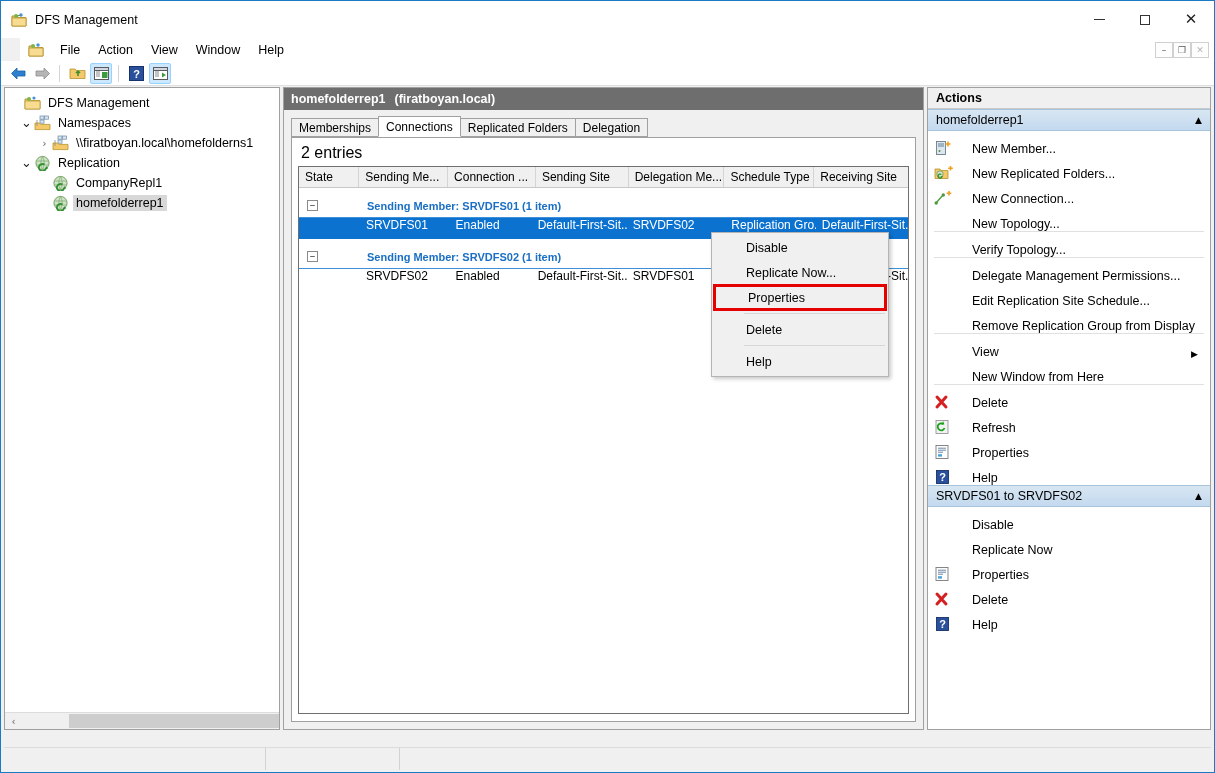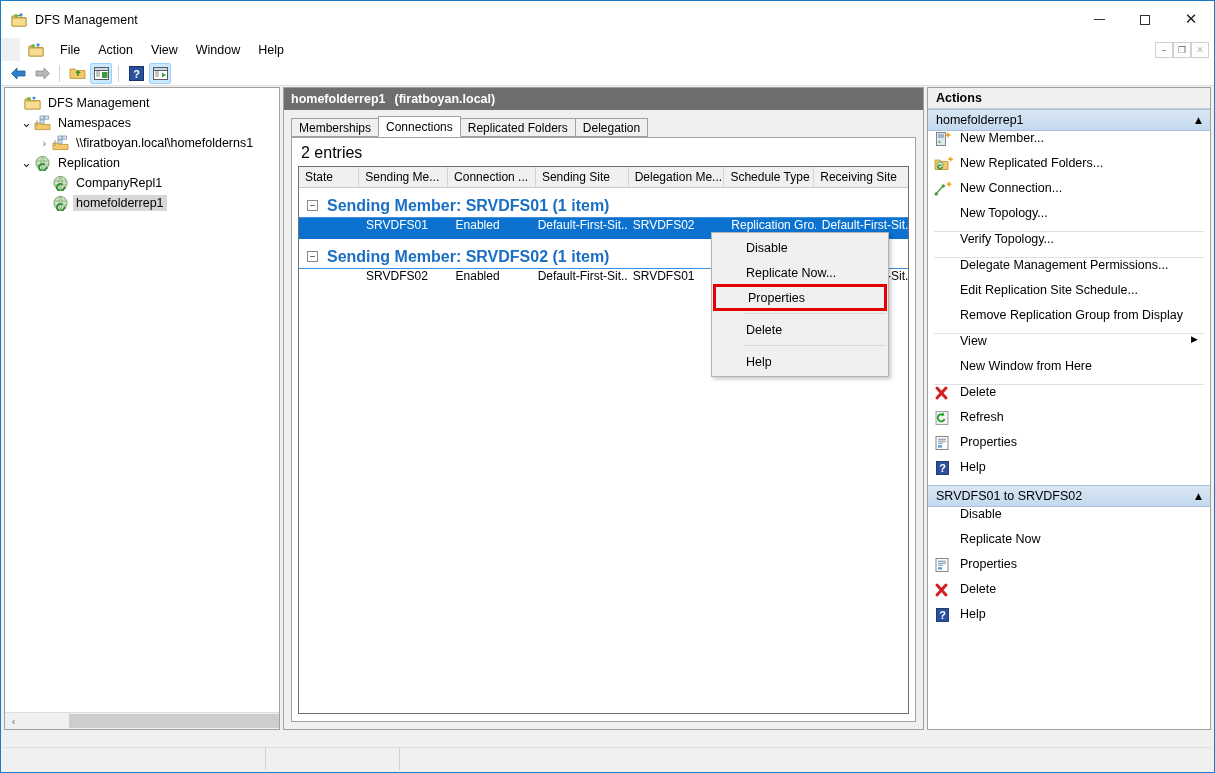--- a/index.html
+++ b/index.html
@@ -147,21 +147,21 @@
   .lv-group {
     display: flex; align-items: center; height: 24px;
     border-bottom: 1px solid #3f8fd8; padding-left: 8px;
   }
   .grp-box {
     width: 11px; height: 11px; border: 1px solid #8a8a8a; background: #fff;
     display: flex; align-items: center; justify-content: center;
     font-size: 9px; line-height: 1; color: #333; margin-right: 9px; flex: none;
     font-family: "DejaVu Sans Mono", monospace;
   }
-  .grp-label { font-size: 16px; font-weight: bold; color: #1a6fc4; white-space: nowrap; }
+  .grp-label { font-size: 11px; font-weight: bold; color: #1a6fc4; white-space: nowrap; margin-left: 40px; }
   .lv-row { display: flex; height: 21px; align-items: flex-start; }
   .lv-row.selected { background: #0b72d0; color: #ffffff; }
   .lv-td { font-size: 12px; white-space: nowrap; overflow: hidden; padding-left: 6px; }
   .lv-spacer { height: 6px; }
 
   
   .actions-pane {
     position: absolute; right: 0; top: 0; width: 284px; bottom: 0;
     background: #ffffff; border: 1px solid #a0a0a0;
   }
@@ -171,22 +171,23 @@
     font-size: 12.5px; font-weight: bold; color: #000;
   }
   .act-section {
     height: 22px; display: flex; align-items: center; padding: 0 8px 0 8px;
     font-size: 12.5px; color: #000;
     background: linear-gradient(to bottom, #d8e6f2 0%, #c3d9ef 100%);
     border-top: 1px solid #a8c4dd; border-bottom: 1px solid #a8c4dd;
   }
   .act-section .caret { margin-left: auto; font-size: 9px; font-family: "DejaVu Sans", sans-serif; }
   .act-item {
-    height: 25px; display: flex; align-items: flex-start; font-size: 12.5px; color: #000;
+    height: 25px; display: flex; align-items: flex-end; font-size: 12.5px; color: #000;
     padding-left: 6px;
+    gap: 12px;
   }
   .act-ico { width: 20px; height: 16px; flex: none; position: relative; margin-right: 6px; }
   .act-divider { height: 1px; background: #e0e0e0; margin: 0 6px; }
   .submenu-caret { margin-left: auto; margin-right: 12px; font-size: 9px; font-family: "DejaVu Sans", sans-serif; }
 
   
   .ctxmenu {
     position: absolute; left: 710px; top: 231px; width: 178px;
     background: #f0f0f0; border: 1px solid #b4b4b4;
     box-shadow: 2px 2px 4px rgba(0,0,0,.22); z-index: 50;

